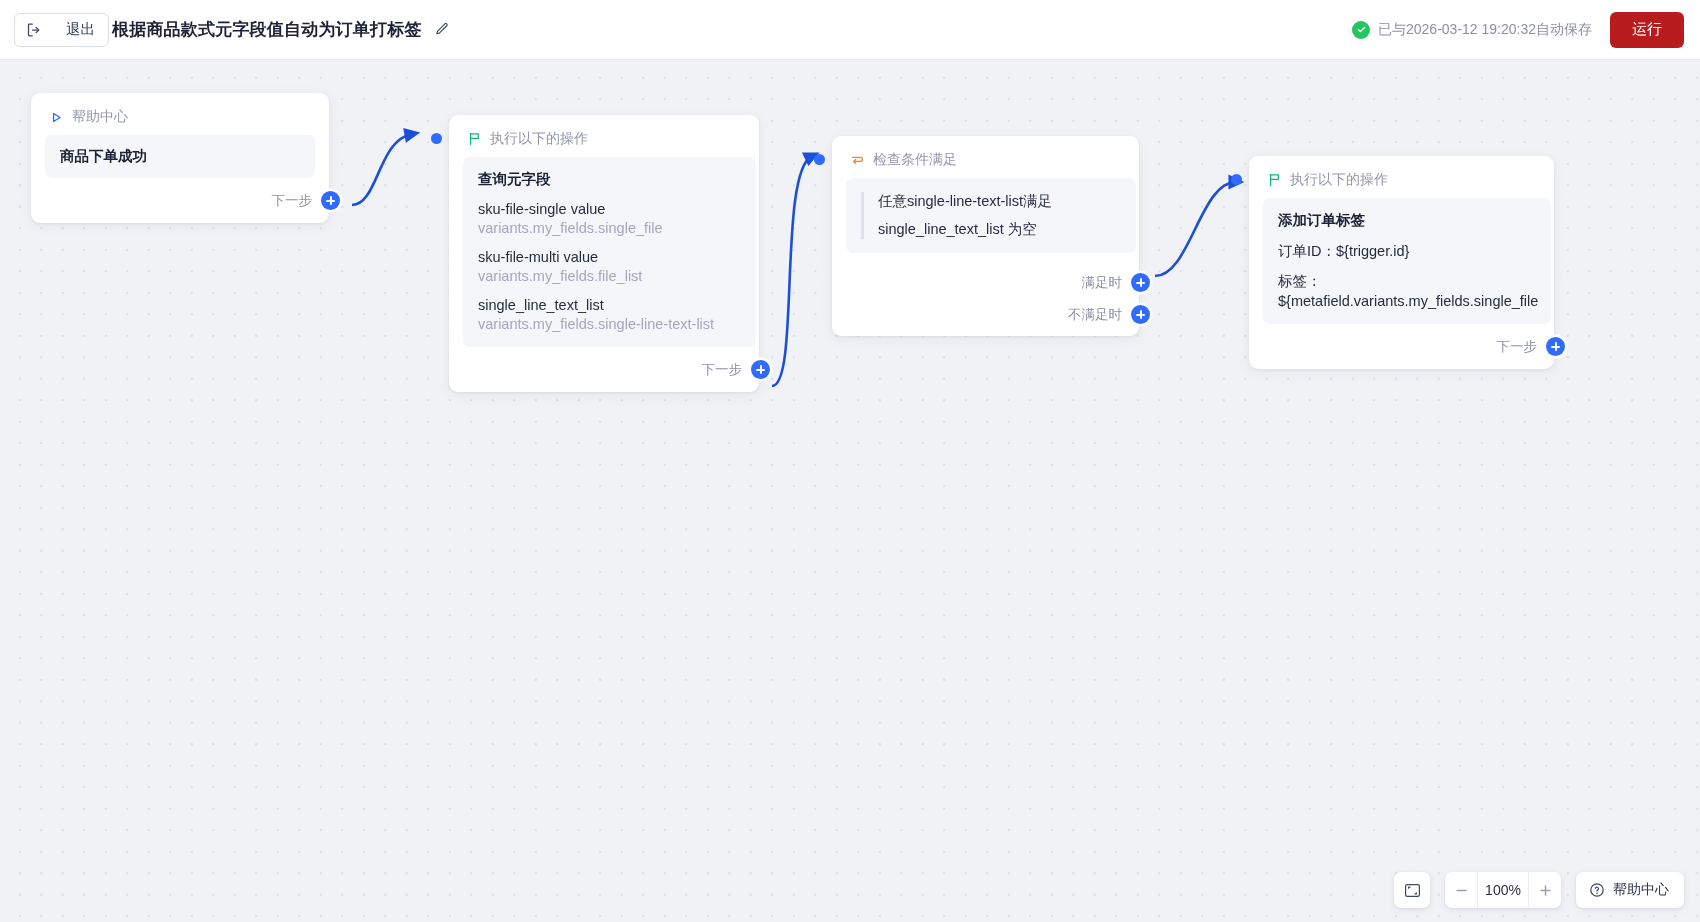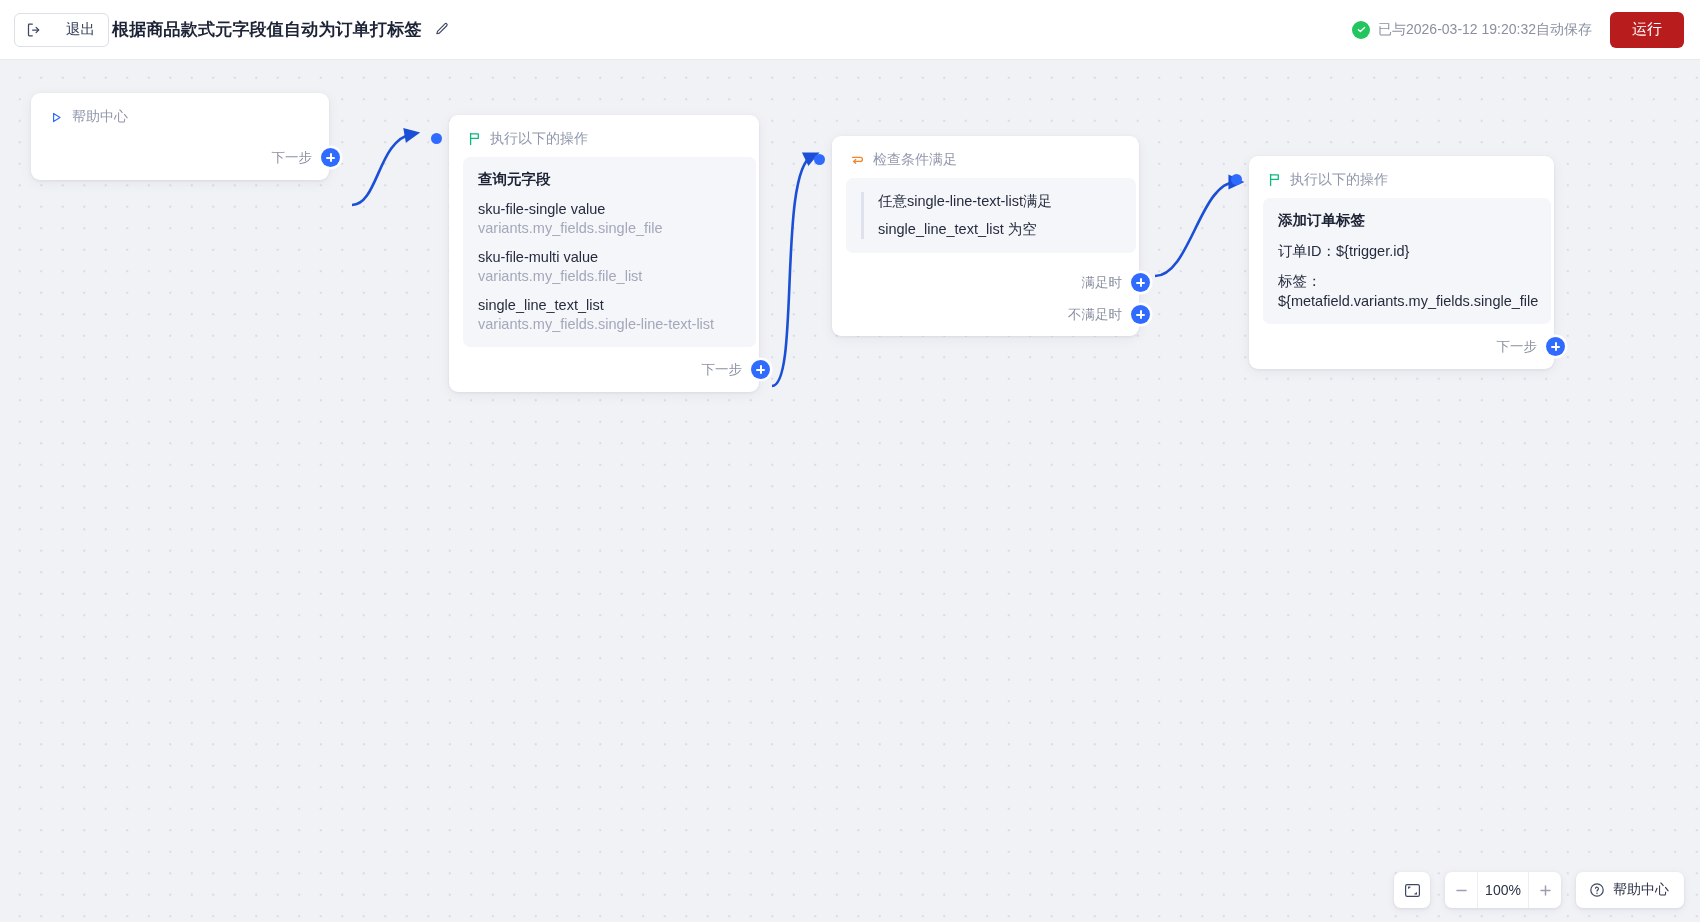--- a/index.html
+++ b/index.html
@@ -297,20 +297,21 @@
 
     <div class="node" style="left:31px; top:33px; width:298px;">
       <div class="node-head">
         <span class="head-icon">
           <svg width="13" height="13" viewBox="0 0 13 13" fill="none">
             <path d="M3.6 2.4 L10 6.5 L3.6 10.6 Z" stroke="#2f6bff" stroke-width="1.2" stroke-linejoin="round" fill="none"></path>
           </svg>
         </span>
         <span class="head-title">帮助中心</span>
       </div>
+      <div class="trigger-chip">商品下单成功</div>
       <div class="node-foot">
         <span class="foot-label">下一步</span>
         <span class="plus-wrap">
             <span class="plus-btn"></span>
           </span>
       </div>
     </div>
 
     <div class="node" style="left:449px; top:55px; width:310px;">
       <span class="in-dot" style="left:-18px; top:18px;"></span>

